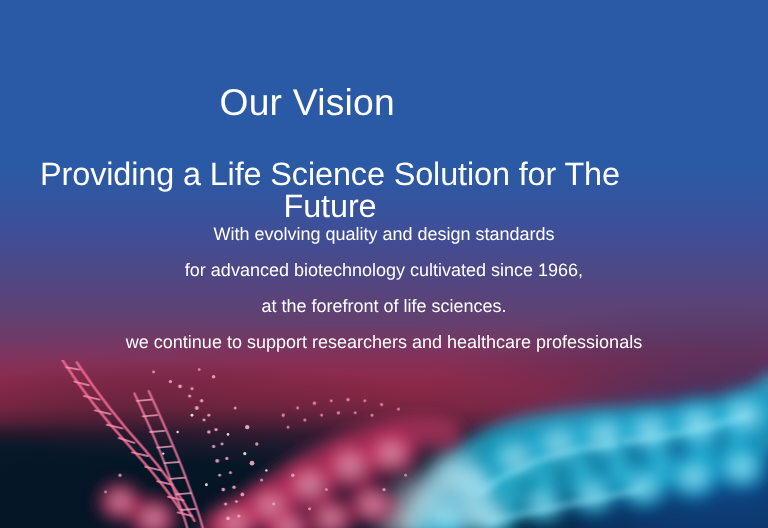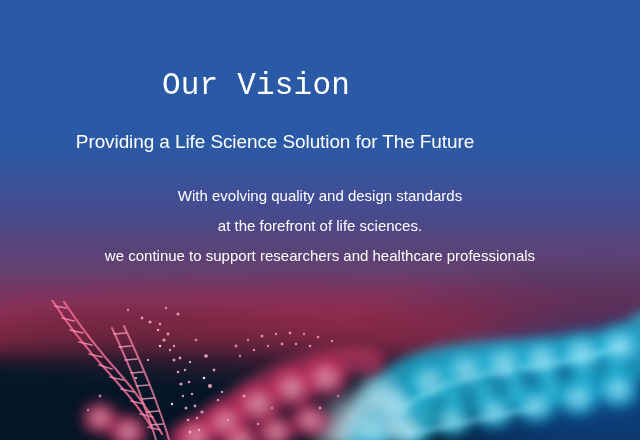--- a/index.html
+++ b/index.html
@@ -106,31 +106,30 @@
     top: 70px;
     left: 0;
     width: 512px;
     text-align: center;
     color: #ffffff;
     font-size: 31px;
     font-weight: normal;
     letter-spacing: 0.2px;
     line-height: 1;
     margin: 0;
-    font-family: Liberation Mono, monospace;
   }
 
   #vision-subtitle {
     position: absolute;
     top: 132px;
     left: 0;
     width: 550px;
     text-align: center;
     color: #ffffff;
-    font-size: 19px;
+    font-size: 27px;
     font-weight: normal;
     letter-spacing: -0.1px;
     line-height: 1;
     margin: 0;
   }
 
   #vision-body {
     position: absolute;
     top: 181px;
     left: 0;
@@ -368,18 +367,19 @@
     </svg>
   </div>
 
   <div id="content">
     <h1 id="vision-title">Our Vision</h1>
 
     <h2 id="vision-subtitle">Providing a Life Science Solution for The Future</h2>
 
     <p id="vision-body">
       <span class="body-line">With evolving quality and design standards</span>
+      <span class="body-line">for advanced biotechnology cultivated since 1966,</span>
       <span class="body-line">at the forefront of life sciences.</span>
       <span class="body-line">we continue to support researchers and healthcare professionals</span>
     </p>
   </div>
 
 </div>
 
 </body></html>

